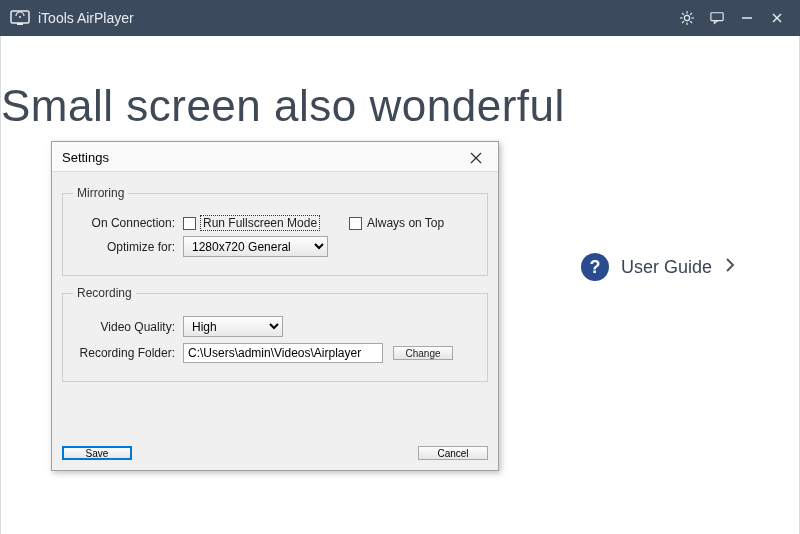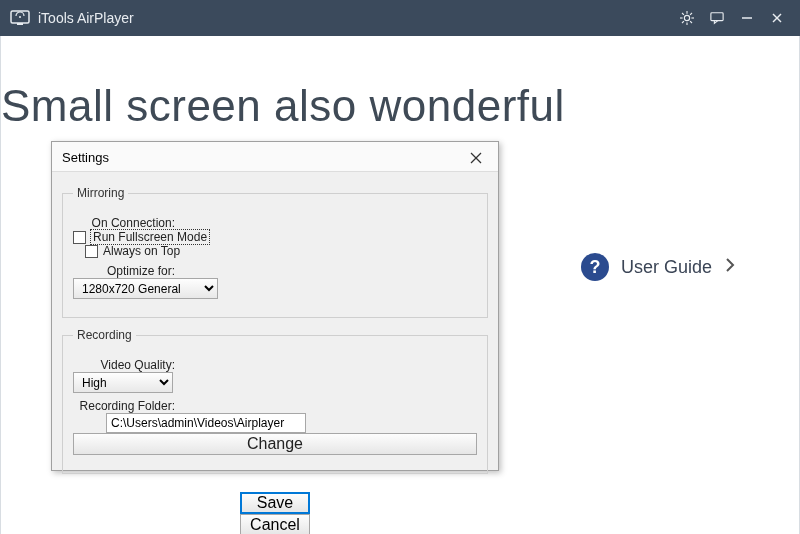--- a/index.html
+++ b/index.html
@@ -90,21 +90,21 @@
   display: flex; align-items: center; justify-content: center;
   cursor: pointer;
 }
 .dlg-body { flex: 1; padding: 6px 10px 0 10px; font-size: 12px; color: #222; }
 fieldset {
   border: 1px solid #cfcfcf;
   padding: 10px 10px 12px 10px;
   margin-bottom: 10px;
 }
 legend { font-size: 12px; padding: 0 4px; color: #333; }
-.row { display: flex; margin: 6px 0; flex-direction: column; }
+.row { display: flex; align-items: center; margin: 6px 0; }
 .lbl { width: 110px; text-align: right; padding-right: 8px; font-size: 12px; }
 .checkbox {
   display: inline-flex; align-items: center; gap: 5px;
   margin-right: 18px;
   cursor: pointer;
 }
 .checkbox .box {
   width: 13px; height: 13px;
   border: 1px solid #555;
   background: #fff;
@@ -119,33 +119,32 @@
 }
 input[type=text] {
   font-size: 12px;
   height: 20px;
   border: 1px solid #a7a7a7;
   background: #fff;
   padding: 2px 4px;
 }
 .btn {
   min-width: 60px;
-  height: 22px;
+  height: 14px;
   border: 1px solid #a7a7a7;
   background: linear-gradient(#fdfdfd,#e6e6e6);
-  font-size: 16px;
+  font-size: 10px;
   display: inline-flex; align-items: center; justify-content: center;
   cursor: pointer;
 }
 .btn.primary { border: 2px solid #0078d7; }
 .dlg-footer {
   display: flex;
   padding: 0 10px 10px 10px;
   align-items: center;
-  flex-direction: column;
 }
 </style>
 </head>
 <body>
 
 <div class="titlebar">
   <span class="app-icon">
     <svg width="20" height="16" viewBox="0 0 20 16">
         <rect x="1" y="1" width="18" height="12" rx="1.5" fill="none" stroke="#e8ecf0" stroke-width="1.5"></rect>
         <path d="M6 6 A4 4 0 0 1 14 6" fill="none" stroke="#e8ecf0" stroke-width="1.2"></path>
@@ -238,21 +237,21 @@
       <fieldset>
         <legend>Recording</legend>
         <div class="row">
           <span class="lbl">Video Quality:</span>
           <select style="width:100px">
             <option>High</option>
           </select>
         </div>
         <div class="row">
           <span class="lbl">Recording Folder:</span>
-          <input type="text" style="width: 200px; margin-left: 33px;" value="C:\Users\admin\Videos\Airplayer">
+          <input type="text" style="width: 200px;" value="C:\Users\admin\Videos\Airplayer">
           <span style="width:10px"></span>
           <span class="btn">Change</span>
         </div>
       </fieldset>
     </div>
 
     <div class="dlg-footer">
       <span class="btn primary" style="width:70px">Save</span>
       <span style="flex:1"></span>
       <span class="btn" style="width:70px">Cancel</span>

